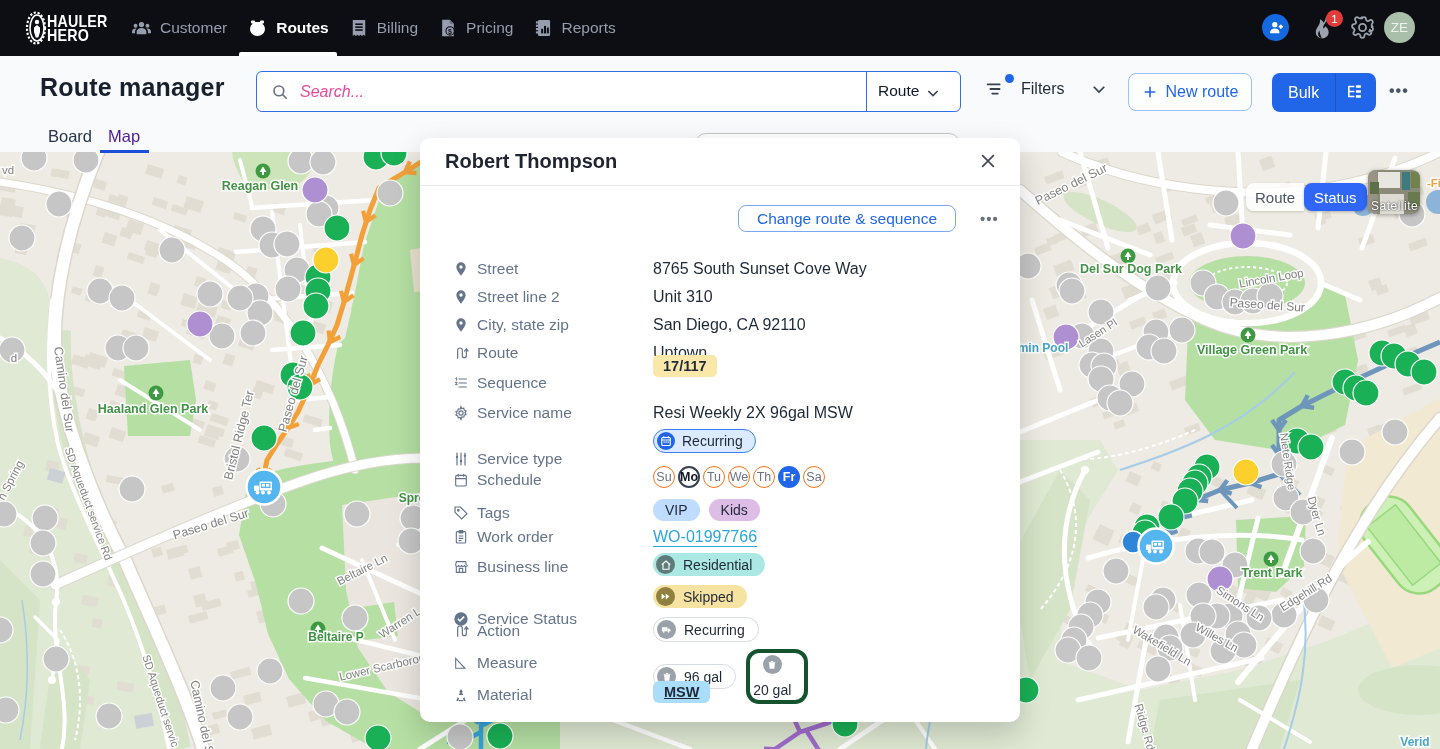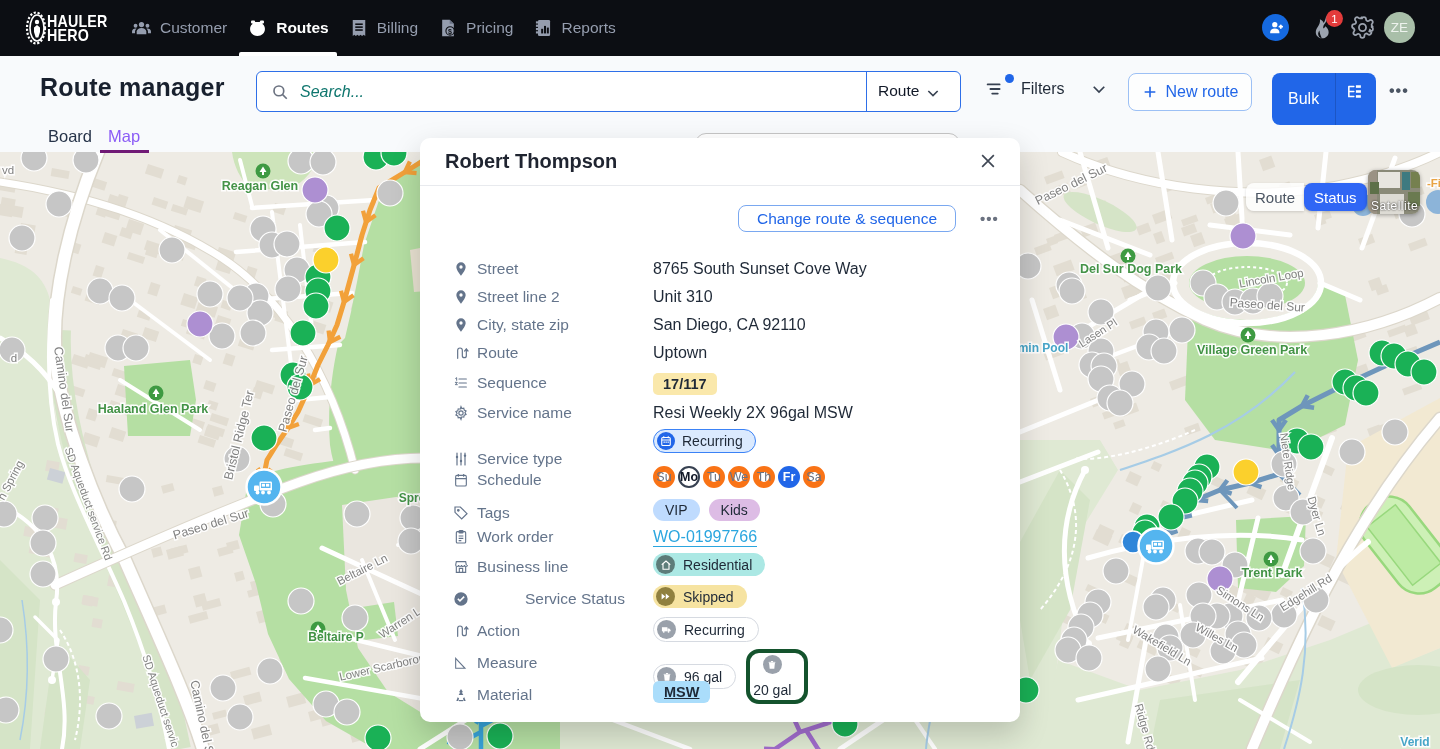--- a/index.html
+++ b/index.html
@@ -14,31 +14,31 @@
 .nav-item.active:after { content:""; position:absolute; left:2px; right:2px; bottom:0; height:4px; background:#fff; border-radius:2px 2px 0 0; }
 .hr-add { position:absolute; left:1262px; top:14px; width:27px; height:27px; border-radius:50%; background:#1569e0; display:flex; align-items:center; justify-content:center; }
 .hr-flame { position:absolute; left:1312px; top:14px; width:25px; height:27px; }
 .hr-badge { position:absolute; left:14px; top:-4px; width:17px; height:17px; border-radius:50%; background:#e33b3b; color:#fff; font-size:11.5px; display:flex; align-items:center; justify-content:center; }
 .hr-gear { position:absolute; left:1350px; top:15px; }
 .hr-avatar { position:absolute; left:1384px; top:12px; width:31px; height:31px; border-radius:50%; background:#a9bfa9; color:#eef3ee; display:flex; align-items:center; justify-content:center; font-size:13.5px; }
 
 .tbar { position:absolute; left:0; top:56px; width:1440px; height:96px; background:#f8fafc; z-index:40; }
 .title { position:absolute; left:40px; top:17px; font-size:25px; font-weight:bold; color:#18202e; letter-spacing:0.2px; }
 .search { position:absolute; left:256px; top:15px; width:705px; height:41px; border:1px solid #2e6fe8; border-radius:6px; background:#fff; display:flex; align-items:center; }
-.search .ph { color:#0f766e; font-size:16px; font-style:italic; margin-left:11px; }
+.search .ph { color:#ec4899; font-size:16px; font-style:italic; margin-left:11px; }
 .search .sep { position:absolute; left:609px; top:0; bottom:0; width:1px; background:#2e6fe8; }
 .search .route { position:absolute; left:621px; top:10px; font-size:15.5px; color:#111827; }
 .filters { position:absolute; left:984px; top:22px; display:flex; align-items:center; color:#1f2937; font-size:16px; }
 .btn-newroute { position:absolute; left:1128px; top:17px; width:124px; height:38px; border:1px solid #9cc0f5; border-radius:8px; background:#fdfefe; color:#2166e8; font-size:16px; display:flex; align-items:center; justify-content:center; gap:8px; }
-.btn-bulk { position:absolute; left:1272px; top:17px; width:104px; height:52px; border-radius:8px; background:#2166e8; color:#fff; font-size:16px; display:flex; align-items:center; }
+.btn-bulk { position:absolute; left:1272px; top:17px; width:104px; height:39px; border-radius:8px; background:#2166e8; color:#fff; font-size:16px; display:flex; align-items:center; }
 .btn-bulk .bd { position:absolute; left:63px; top:0; bottom:0; width:1px; background:#1c55c4; }
 .dots3 { position:absolute; left:1389px; top:26px; color:#4b5563; font-size:16px; letter-spacing:1px; font-weight:bold; }
 .tabs { position:absolute; left:48px; top:71px; display:flex; gap:16px; font-size:16.5px; }
 .tab { color:#273449; padding-bottom:4px; }
-.tab.active { color:#8b5cf6; border-bottom:3px solid #701a75; padding-left:8px; padding-right:9px; margin-left:-8px; margin-right:-9px;}
+.tab.active { color:#4c1d95; border-bottom:3px solid #1d4ed8; padding-left:8px; padding-right:9px; margin-left:-8px; margin-right:-9px;}
 
 .map { position:absolute; left:0; top:152px; width:1440px; height:597px; background:#edeae3; overflow:hidden; }
 
 .modal { position:absolute; left:420px; top:138px; width:600px; height:584px; background:#fff; border-radius:10px; box-shadow:0 12px 30px rgba(0,0,0,0.18); z-index:45; }
 .mt { position:absolute; left:25px; top:12px; font-size:20px; font-weight:bold; color:#1f2430; }
 .mx { position:absolute; right:22px; top:13px; width:20px; height:20px; color:#3f4754; }
 .mdiv { position:absolute; left:0; top:47px; width:100%; height:1px; background:#e8eaee; }
 .mbtn { position:absolute; left:318px; top:67px; width:218px; height:27px; border:1px solid #7aa8f0; border-radius:8px; color:#2166e8; font-size:15.5px; display:flex; align-items:center; justify-content:center; background:#fff; }
 .mdots { position:absolute; left:560px; top:72px; color:#6b7280; font-size:15px; font-weight:bold; letter-spacing:1px; }
 .row { position:absolute; left:33px; height:24px; display:flex; align-items:center; }
@@ -1001,21 +1001,21 @@
     </div>
 
   <div class="row" style="top:233px;">
       <svg class="ic" viewBox="0 0 24 24" fill="none" stroke="currentColor" stroke-width="1.8" stroke-linecap="round">
         <path d="M9 6 h11 M9 12 h11 M9 18 h11"></path>
         <path d="M4 5 l1.5-1 v4" stroke-width="1.5"></path>
         <path d="M3.5 11 h3 l-3 3.5 h3" stroke-width="1.5" fill="none"></path>
       </svg>
       <span class="lb">Sequence</span>
     </div>
-  <div class="val" style="top:235px;text-align:center;">
+  <div class="val" style="top:217px;text-align:center;">
       <span style="background:#fae8ab;border-radius:5px;padding:3px 10px;font-size:14.5px;font-weight:bold;color:#1f2937;">17/117</span>
     </div>
 
   <div class="row" style="top:263px;">
       <svg class="ic" viewBox="0 0 24 24" fill="none" stroke="currentColor" stroke-width="1.7">
         <circle cx="12" cy="12" r="3.2"></circle>
         <path d="M12 2.5 l1.2 2.8 3-.6 .6 3 2.8 1.2-1.7 2.6 1.7 2.6-2.8 1.2-.6 3-3-.6L12 21.5l-1.2-2.8-3 .6-.6-3-2.8-1.2 1.7-2.6L4.4 9.9l2.8-1.2.6-3 3 .6z"></path>
       </svg>
       <span class="lb">Service name</span>
     </div>
@@ -1101,21 +1101,21 @@
       <span style="width:19px;height:19px;border-radius:50%;background:#5d7c79;display:flex;align-items:center;justify-content:center;">
         <svg width="12" height="12" viewBox="0 0 24 24" fill="none" stroke="#fff" stroke-width="2.2">
             <path d="M3.5 11.5 L12 4 l8.5 7.5"></path>
             <path d="M6 10 V20.5 h12 V10"></path>
           </svg>
       </span>
       <span style="font-size:14px;color:#1f2937;">Residential</span>
     </span>
   </div>
 
-  <div class="row" style="top:449px;gap:48px;">
+  <div class="row" style="top:469px;">
       <svg class="ic" viewBox="0 0 24 24" fill="currentColor">
         <path d="M12 2a10 10 0 1 0 0 20 10 10 0 0 0 0-20zm-1.6 14.5-4-4 1.7-1.7 2.3 2.3 5.5-5.5 1.7 1.7z"></path>
       </svg>
       <span class="lb">Service Status</span>
     </div>
   <div class="val" style="top:447px;">
     <span style="display:flex;align-items:center;background:#f6e3a1;border-radius:13px;padding:2px 13px 2px 3px;gap:8px;">
       <span style="width:19px;height:19px;border-radius:50%;background:#90803f;display:flex;align-items:center;justify-content:center;">
         <svg width="11" height="11" viewBox="0 0 24 24" fill="#fff">
             <path d="M3.5 5.5 v13 l8-6.5 z M12.5 5.5 v13 l8-6.5 z"></path>
@@ -1182,16 +1182,16 @@
         <path d="M19 21 l-2-5.5-2 1.5 1 4z"></path>
         <path d="M9 19.5 h6 v1.8 H9z"></path>
       </svg>
       <span class="lb">Material</span>
     </div>
   <div class="val" style="top:543px;">
       <span style="background:#aaddfb;border-radius:6px;padding:3px 11px;font-size:14.5px;font-weight:bold;color:#1f2937;text-decoration:underline;">MSW</span>
     </div>
 </div>
 <style>
-.day { width:22px;height:22px;border-radius:50%;border:6px solid #f97316;color:#6b7280;font-size:12.5px;display:inline-flex;align-items:center;justify-content:center;margin-right:3px;background:#fff;}
+.day { width:22px;height:22px;border-radius:50%;border:1px solid #f97316;color:#6b7280;font-size:12.5px;display:inline-flex;align-items:center;justify-content:center;margin-right:3px;background:#fff;}
 .day.mo { border:2px solid #374151;color:#111827;font-weight:bold;}
 .day.fr { border:none;background:#2166e8;color:#fff;font-weight:bold;}
 </style>
 
 </body></html>

